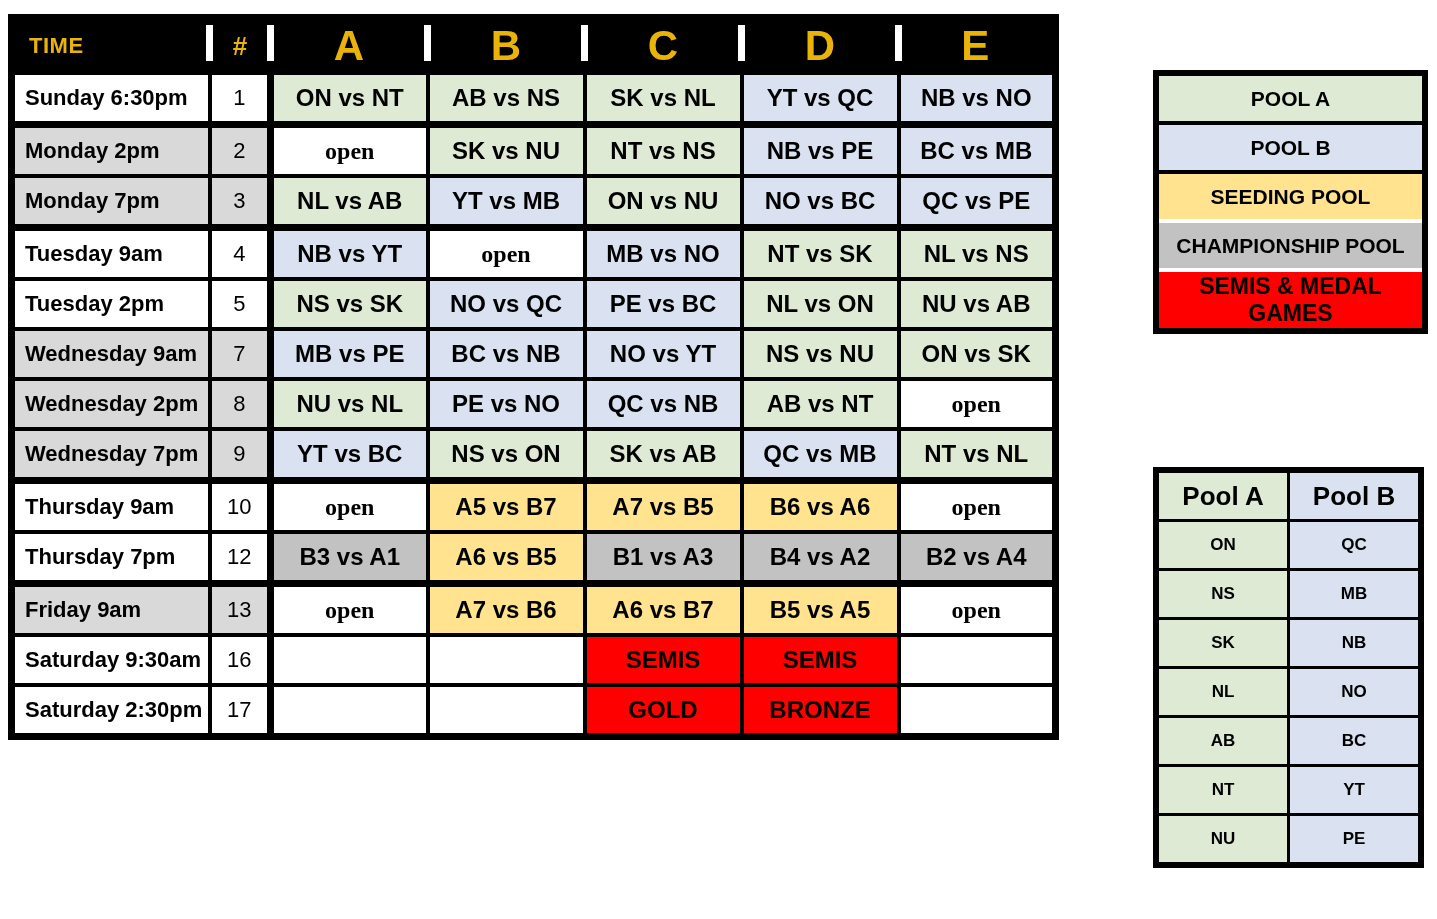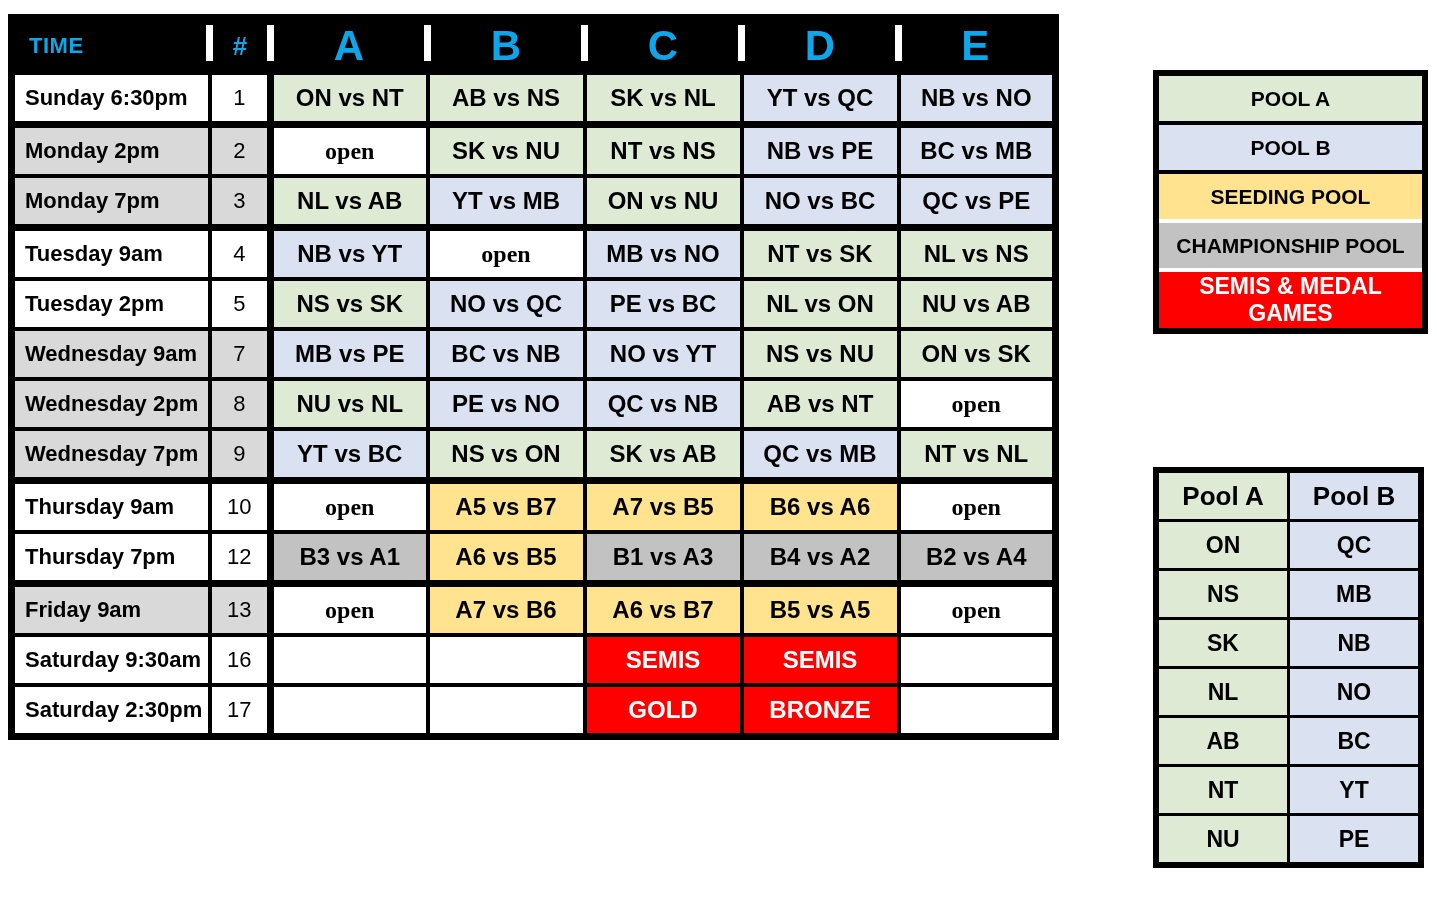--- a/index.html
+++ b/index.html
@@ -9,21 +9,21 @@
   }
   table { border-collapse:collapse; table-layout:fixed; }
 
   
   .main { position:absolute; left:8px; top:14px; border:7px solid #000; }
   .c-time  { width:198px; }
   .c-num   { width:61px; }
   .c-sheet { width:157px; }
 
   .main thead th {
-    background:#000; color:#0ea5e9; position:relative;
+    background:#000; color:#eab308; position:relative;
     height:46px; border-bottom:4px solid #000; font-weight:bold; vertical-align:middle;
   }
   .h-time  { text-align:left; padding-left:14px; font-size:22px; letter-spacing:0.5px; }
   .h-num   { font-size:26px; text-align:center; }
   .h-sheet { font-size:42px; text-align:center; }
   .tick {
     position:absolute; left:-4px; top:4px; width:7px; height:36px; background:#fff;
   }
 
   .main td {
@@ -34,42 +34,42 @@
   .main td.time {
     text-align:left; padding-left:10px; font-weight:bold; font-size:22px;
   }
   .main td.num { font-weight:normal; font-size:22px; border-right:7px solid #000; }
   .main tr.day-end td { border-bottom-width:7px; }
 
   .pool-a       { background:#DFEAD5 !important; }
   .pool-b       { background:#DAE1F1 !important; }
   .seeding      { background:#FFE38F !important; }
   .championship { background:#C2C2C2 !important; }
-  .medal        { background:#FF0000 !important; color:#ffffff; font-size:25px; }
+  .medal        { background:#FF0000 !important; color:#000000; font-size:25px; }
   .open         { background:#ffffff !important;font-family:Liberation Serif, serif; }
   .empty        { background:#ffffff !important; }
   .shade        { background:#D9D9D9 !important; }
 
   
   .legend { position:absolute; left:1153px; top:70px; border:6px solid #000; width:275px; }
   .legend td {
     height:43px; border-bottom:4px solid #000; text-align:center;
     font-weight:bold; font-size:21px; vertical-align:middle;
   }
   .legend tr.sep-white td { border-bottom-color:#fff; }
   .legend td.medal { font-size:23px; }
 
   
   .pools { position:absolute; left:1153px; top:467px; border:6px solid #000; width:271px; }
   .pools th, .pools td {
     height:44px; border:3px solid #000; text-align:center;
     font-weight:bold; vertical-align:middle;
   }
   .pools th { font-size:26px; }
-  .pools td { font-size:23px; }
+  .pools td { font-size:17px; }
   .pools .pa { background:#DFEAD5; }
   .pools .pb { background:#DAE1F1; }
 </style>
 </head>
 <body>
 
 <div class="page">
 
   <table class="main">
     <colgroup>

